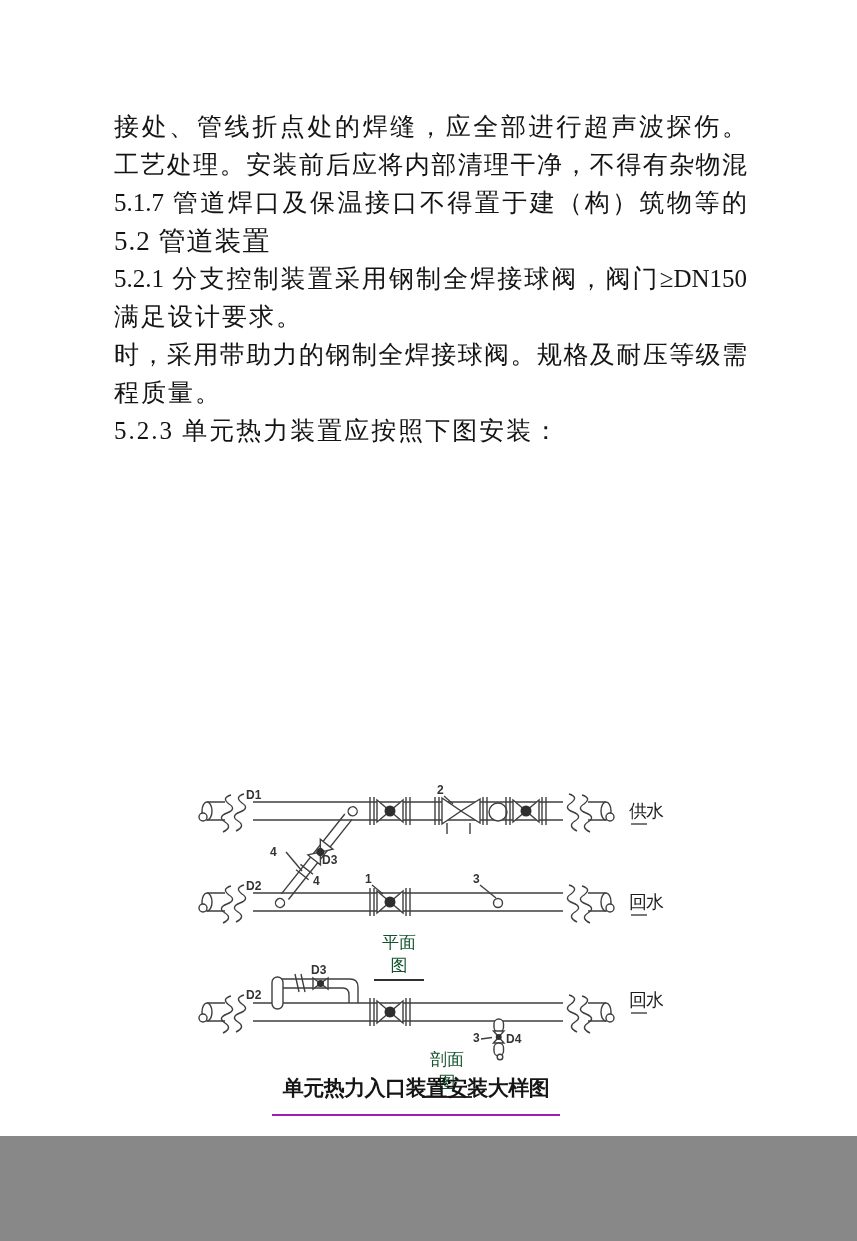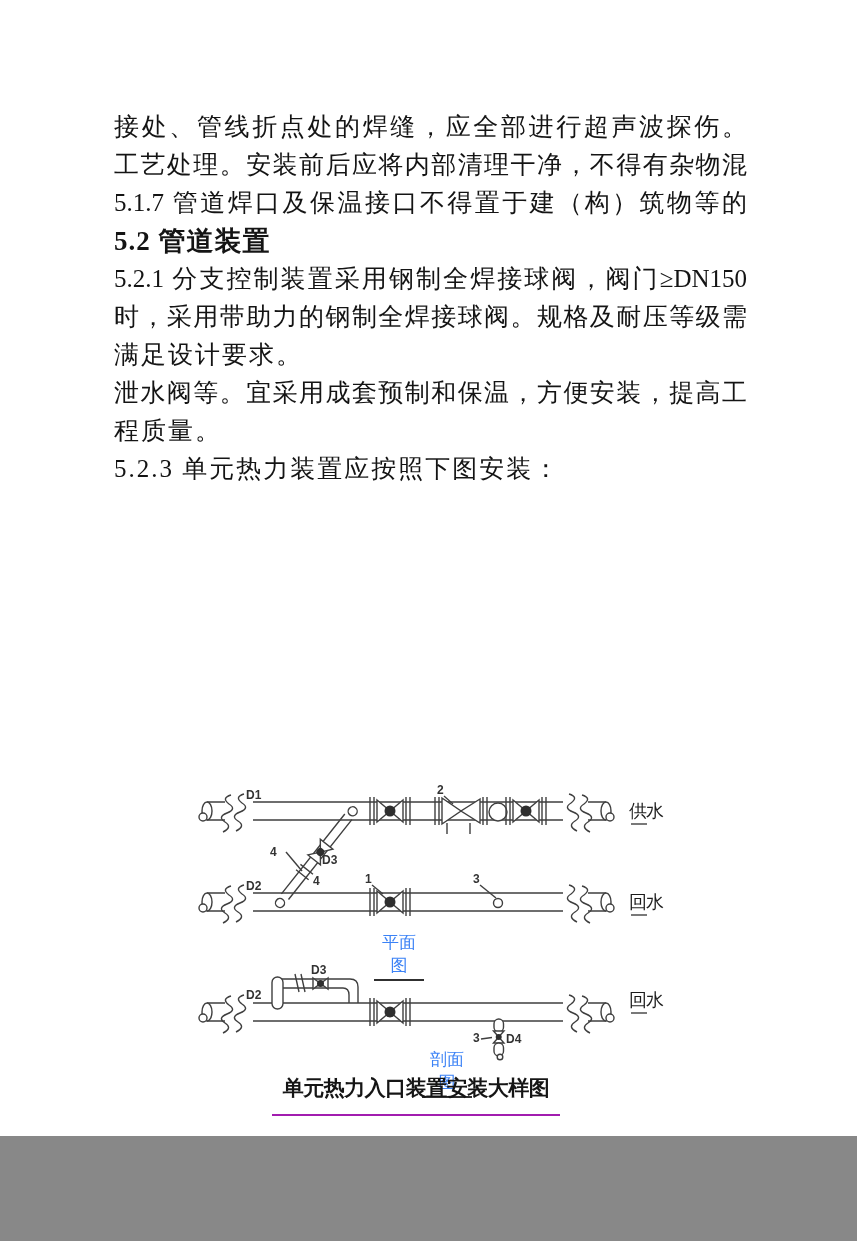--- a/index.html
+++ b/index.html
@@ -2,23 +2,23 @@
 <html><head>
 <meta charset="utf-8">
 <style>
   html,body{margin:0;padding:0;background:#888;}
   .page{position:relative;width:857px;height:1136px;background:#ffffff;overflow:hidden;
         font-family:"Liberation Serif","DejaVu Serif",serif;color:#141414;}
   .textblock{position:absolute;left:114px;top:108px;width:633px;}
   .tl{font-size:25px;line-height:38px;height:38px;white-space:nowrap;overflow:visible;
       letter-spacing:2px;}
   .tl.just{letter-spacing:0;white-space:normal;text-align:justify;text-align-last:justify;overflow:hidden;}
-  .tl.heading{font-weight:bold;font-size:27px;letter-spacing:1px;}
+  .tl.heading{font-weight:normal;font-size:27px;letter-spacing:1px;}
   .cap{position:absolute;font-size:17px;text-align:center;border-bottom:2px solid #303030;
-       padding-bottom:2px;color:#3b82f6;}
+       padding-bottom:2px;color:#14532d;}
   .fig-title{position:absolute;left:272px;top:1074px;width:288px;text-align:center;font-size:21px;
        font-weight:bold;letter-spacing:-0.5px;border-bottom:2px solid #a21caf;padding-bottom:12px;color:#151515;}
   .pagenum{position:absolute;left:652px;top:1131px;font-size:23px;letter-spacing:3px;color:#222;}
   svg.fig{position:absolute;left:0;top:755px;}
   svg.fig .ln{stroke:#3f3f3f;stroke-width:1.4;fill:none;}
   svg.fig .wh{stroke:#3f3f3f;stroke-width:1.4;fill:#ffffff;}
   svg.fig .dot{fill:#2e2e2e;stroke:none;}
   svg.fig text{font-family:"Liberation Sans","DejaVu Sans",sans-serif;font-size:12px;
        font-weight:bold;fill:#333;}
   svg.fig text.flow{font-family:"Liberation Serif","DejaVu Serif",serif;font-size:18px;
@@ -28,23 +28,22 @@
 <body>
 
 <div class="page">
 
   <div class="textblock">
     <div class="tl just">接处、管线折点处的焊缝，应全部进行超声波探伤。</div>
     <div class="tl just">工艺处理。安装前后应将内部清理干净，不得有杂物混入。</div>
     <div class="tl just">5.1.7  管道焊口及保温接口不得置于建（构）筑物等的</div>
     <div class="tl heading">5.2 管道装置</div>
     <div class="tl just">5.2.1 分支控制装置采用钢制全焊接球阀，阀门≥DN150</div>
+    <div class="tl">满足设计要求。</div>
     <div class="tl just">时，采用带助力的钢制全焊接球阀。规格及耐压等级需</div>
-    <div class="tl">满足设计要求。</div>
-    <div class="tl just">泄水阀等。宜采用成套预制和保温，方便安装，提高工</div>
     <div class="tl">程质量。</div>
     <div class="tl">5.2.3 单元热力装置应按照下图安装：</div>
   </div>
 
   <svg class="fig" width="857" height="380" viewBox="0 755 857 380">
     <defs>
 
       <g id="brkL">
         <path class="ln" d="M-46,-9 H-28 M-46,9 H-28"></path>
         <ellipse class="wh" cx="-46" cy="0" rx="5" ry="9"></ellipse>

